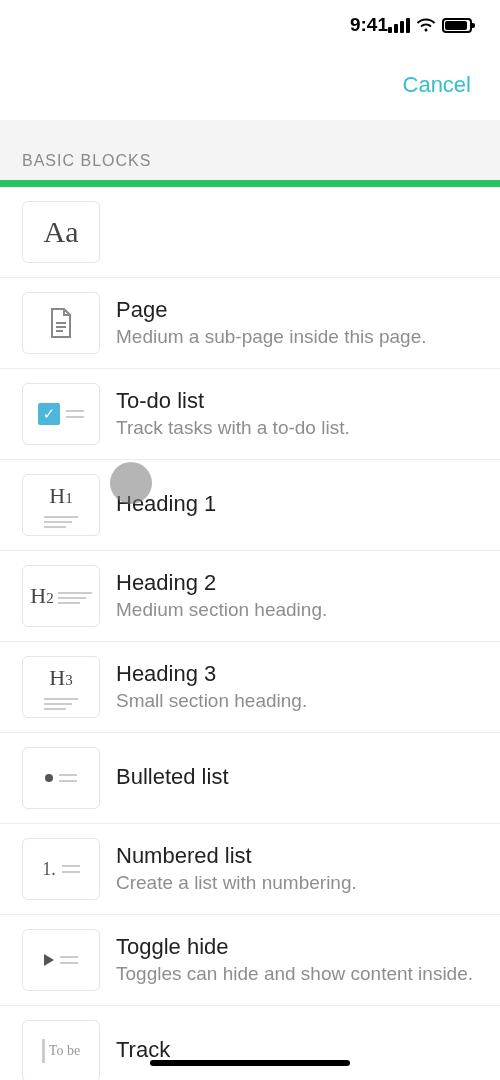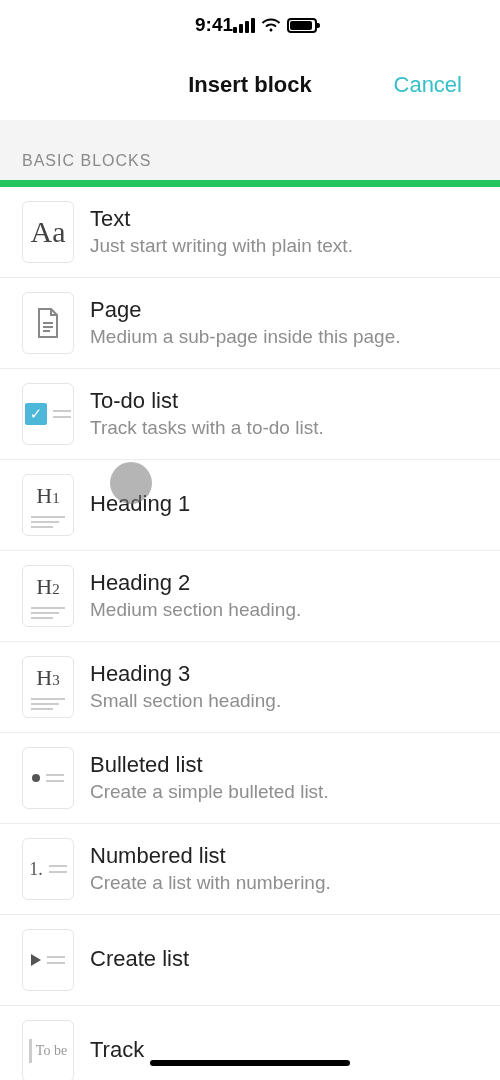--- a/index.html
+++ b/index.html
@@ -7,21 +7,21 @@
     width: 500px;
     height: 1080px;
     font-family: -apple-system, BlinkMacSystemFont, "Segoe UI", sans-serif;
     background: #fff;
     overflow: hidden;
     position: relative;
   }
   .status-bar {
     height: 50px;
     display: flex;
-    justify-content: center;
+    justify-content: flex-end;
     align-items: center;
     padding: 0 28px 0 40px;
     font-weight: 600;
     font-size: 19px;
   }
   .status-right { display: flex; align-items: center; gap: 6px; }
   .signal-bars { display: inline-flex; align-items: flex-end; gap: 2px; }
   .signal-bars span { width: 4px; background:#000; display:inline-block; border-radius:1px;}
   .signal-bars span:nth-child(1){height:6px}
   .signal-bars span:nth-child(2){height:9px}
@@ -37,21 +37,21 @@
   .modal-header {
     height: 70px;
     display: flex;
     align-items: center;
     justify-content: center;
     position: relative;
     background:#fff;
   }
   .modal-title { font-size: 22px; font-weight: 700; color:#111; }
   .cancel-btn {
-    position: absolute; right: 38px; font-size: 22px; color:#34c0c8; font-weight:400;
+    position: absolute; right: 29px; font-size: 22px; color:#34c0c8; font-weight:400;
     background:none;border:none;cursor:pointer;
   }
 
   .section-header {
     background:#f4f4f4;
     padding: 32px 22px 10px 22px;
     font-size: 16px;
     letter-spacing: 1px;
     color:#8a8a8a;
     border-bottom:7px solid #22c55e;
@@ -60,21 +60,21 @@
   .block-list { list-style:none; }
   .block-item {
     display:flex;
     align-items:center;
     gap: 16px;
     padding: 14px 22px;
     border-bottom:1px solid #ececec;
     background:#fff;
   }
   .block-icon {
-    width: 52px; height: 62px;
+    width: 78px; height: 62px;
     border:1px solid #e5e5e5;
     border-radius:6px;
     display:flex;
     align-items:center;
     justify-content:center;
     flex-shrink:0;
     font-family: Georgia, serif;
     color:#444;
     background:#fff;
   }
@@ -129,34 +129,29 @@
         <span></span>
       </span>
     <svg width="20" height="14" viewBox="0 0 20 14">
         <path d="M10 13.5c-.8 0-1.5-.7-1.5-1.5s.7-1.5 1.5-1.5 1.5.7 1.5 1.5-.7 1.5-1.5 1.5zm-4.2-4.2l-1.4-1.4C6 6.3 7.9 5.5 10 5.5s4 .8 5.6 2.4l-1.4 1.4C13 8.1 11.6 7.5 10 7.5s-3 .6-4.2 1.8zM2.2 5.7L.8 4.3C3.2 1.8 6.5.5 10 .5s6.8 1.3 9.2 3.8l-1.4 1.4C15.8 3.7 13 2.5 10 2.5S4.2 3.7 2.2 5.7z" fill="#000"></path>
       </svg>
     <span class="battery"></span>
   </div>
 </div>
 
 <div class="modal-header">
-  <div class="modal-title">Insert block</div>
   <button class="cancel-btn">Cancel</button>
 </div>
 
 <div class="section-header">BASIC BLOCKS</div>
 
 <ul class="block-list">
 
   <li class="block-item">
     <div class="block-icon ic-aa">Aa</div>
-    <div class="block-text">
-      <div class="block-title">Text</div>
-      <div class="block-desc">Just start writing with plain text.</div>
-    </div>
   </li>
 
   <li class="block-item">
     <div class="block-icon">
       <svg width="26" height="32" viewBox="0 0 26 32">
           <path d="M4 2h12l6 6v22H4z" fill="none" stroke="#888" stroke-width="2"></path>
           <path d="M16 2v6h6" fill="none" stroke="#888" stroke-width="2"></path>
           <path d="M8 16h10M8 20h10M8 24h7" stroke="#888" stroke-width="2"></path>
         </svg>
     </div>
@@ -190,21 +185,21 @@
           <span></span>
           <span></span>
         </div>
     </div>
     <div class="block-text">
       <div class="block-title">Heading 1</div>
     </div>
   </li>
 
   <li class="block-item">
-    <div class="block-icon ic-h" style="flex-direction:column">
+    <div class="block-icon ic-h" style="flex-direction:row">
       <div style="font-size:22px;font-family:Georgia,serif">H<span style="font-size:15px">2</span></div>
       <div class="ic-h-lines">
           <span></span>
           <span></span>
           <span></span>
         </div>
     </div>
     <div class="block-text">
       <div class="block-title">Heading 2</div>
       <div class="block-desc">Medium section heading.</div>
@@ -231,21 +226,20 @@
       <div class="ic-bul">
           <div class="dot"></div>
           <div class="ic-lines2">
             <span></span>
             <span></span>
           </div>
         </div>
     </div>
     <div class="block-text">
       <div class="block-title">Bulleted list</div>
-      <div class="block-desc">Create a simple bulleted list.</div>
     </div>
   </li>
 
   <li class="block-item">
     <div class="block-icon">
       <div class="ic-num">
           <span>1.</span>
           <div class="ic-lines2">
             <span></span>
             <span></span>
@@ -262,21 +256,22 @@
     <div class="block-icon">
       <div class="ic-tog">
           <div class="tri"></div>
           <div class="ic-lines2">
             <span></span>
             <span></span>
           </div>
         </div>
     </div>
     <div class="block-text">
-      <div class="block-title">Create list</div>
+      <div class="block-title">Toggle hide</div>
+      <div class="block-desc">Toggles can hide and show content inside.</div>
     </div>
   </li>
 
   <li class="block-item" style="padding-bottom:12px">
     <div class="block-icon">
       <div class="ic-quote">
           <div class="bar"></div>
           <span>To be</span>
         </div>
     </div>

